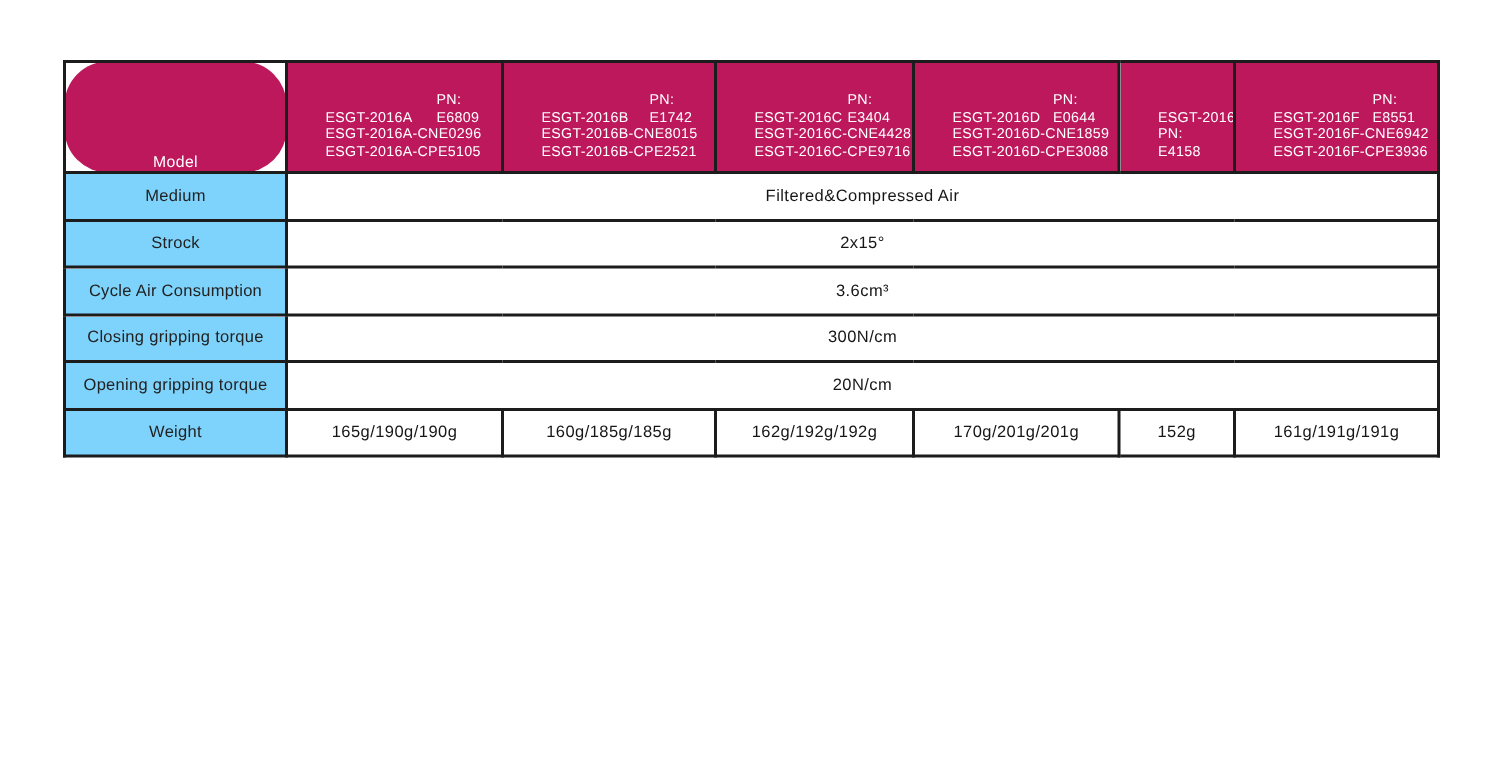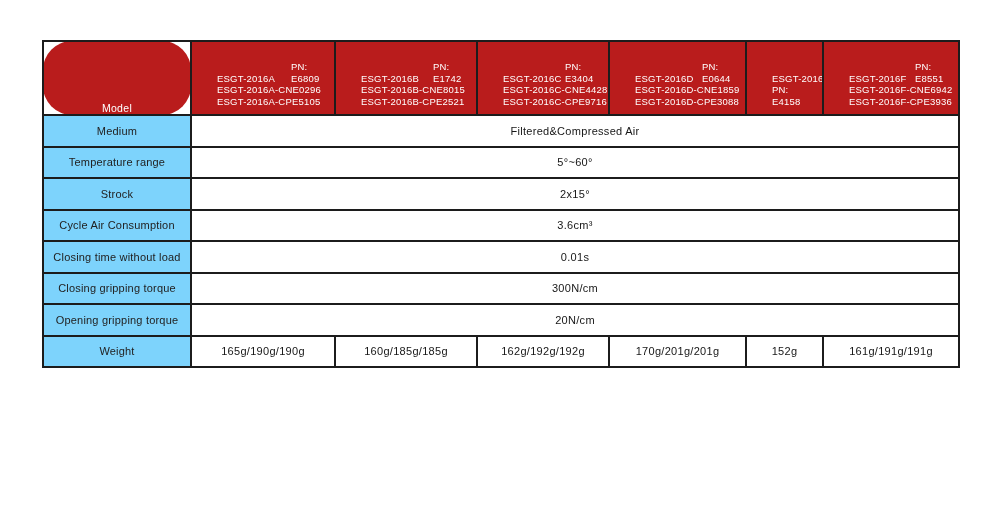--- a/index.html
+++ b/index.html
@@ -25,21 +25,21 @@
     table-layout: fixed;
     width: 916px;
   }
   table.spec th, table.spec td {
     border: 2px solid #1c1c1c;
     padding: 0;
     overflow: hidden;
   }
   
   thead th {
-    background: #b91c1c;
+    background: #be185d;
     color: #ffffff;
     font-weight: normal;
     vertical-align: bottom;
     height: 72px;
   }
   th.model-th {
     text-align: center;
     font-size: 10.5px;
     padding-bottom: 10px;
     letter-spacing: 0.3px;
@@ -208,34 +208,26 @@
             </div>
           </th>
         </tr>
       </thead>
       <tbody>
         <tr>
           <td class="label">Medium</td>
           <td class="value" colspan="6">Filtered&amp;Compressed Air</td>
         </tr>
         <tr>
-          <td class="label">Temperature range</td>
-          <td class="value" colspan="6">5°~60°</td>
-        </tr>
-        <tr>
           <td class="label">Strock</td>
           <td class="value" colspan="6">2x15°</td>
         </tr>
         <tr>
           <td class="label">Cycle Air Consumption</td>
           <td class="value" colspan="6">3.6cm³</td>
-        </tr>
-        <tr>
-          <td class="label">Closing time without load</td>
-          <td class="value" colspan="6">0.01s</td>
         </tr>
         <tr>
           <td class="label">Closing gripping torque</td>
           <td class="value" colspan="6">300N/cm</td>
         </tr>
         <tr>
           <td class="label">Opening gripping torque</td>
           <td class="value" colspan="6">20N/cm</td>
         </tr>
         <tr>

